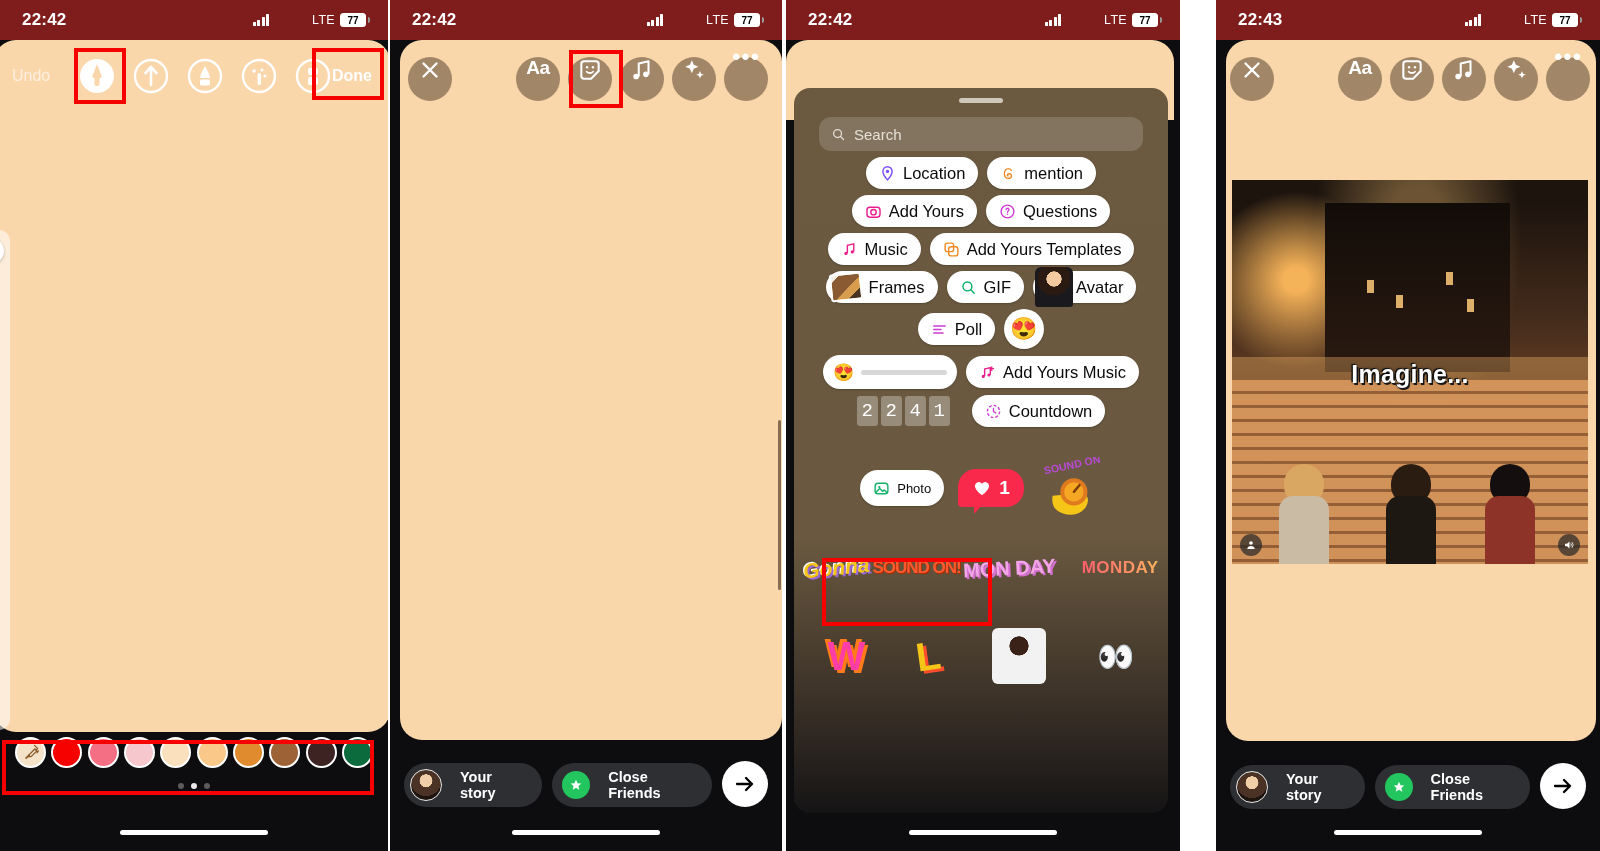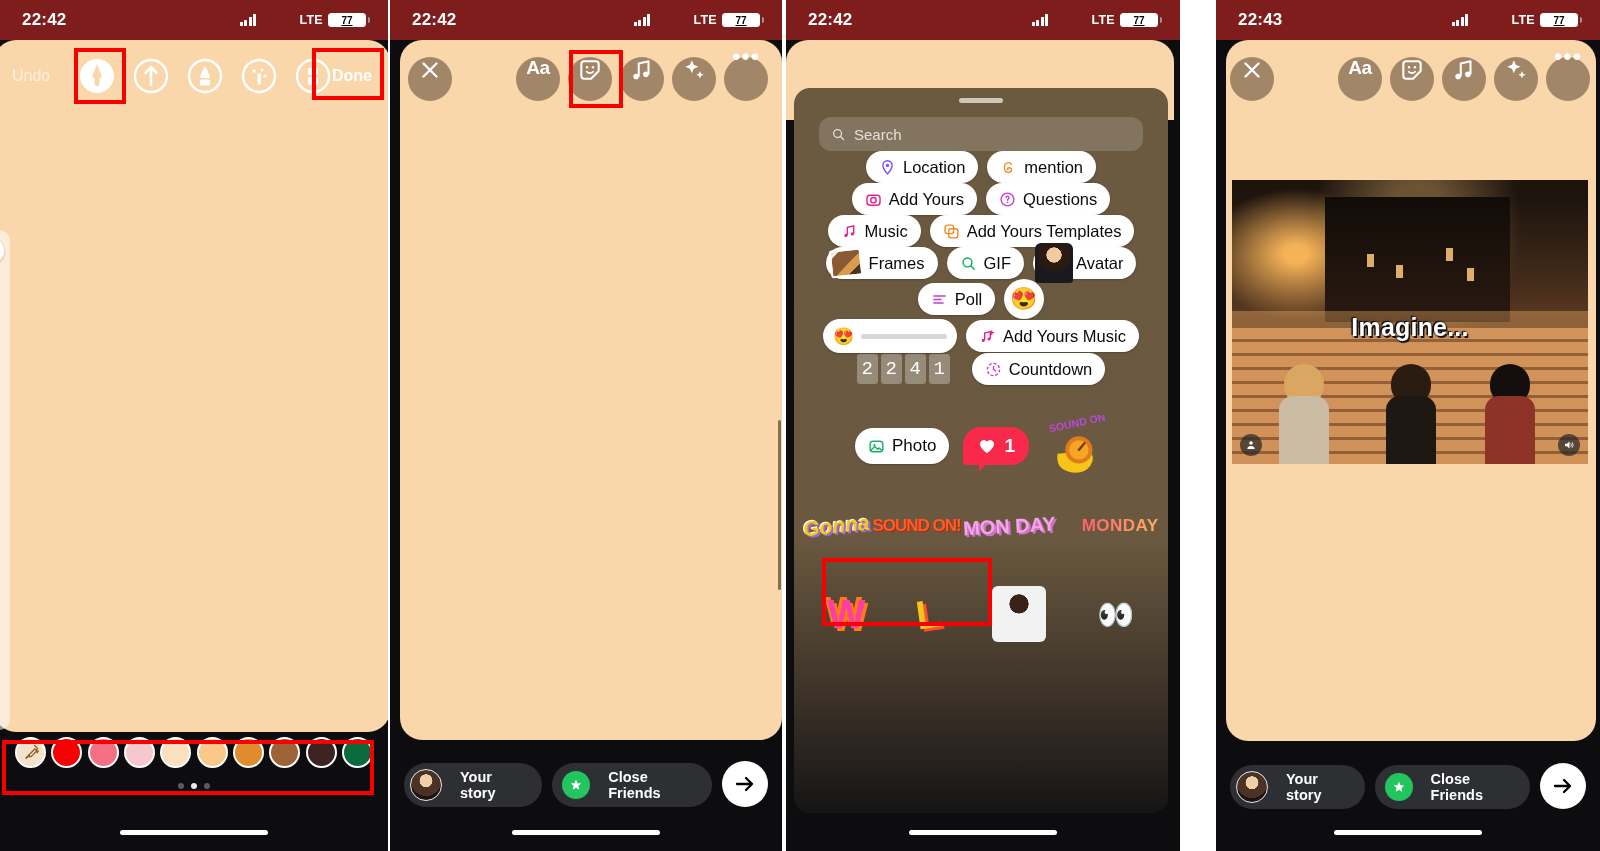--- a/index.html
+++ b/index.html
@@ -22,25 +22,25 @@
     position: relative; height: 40px; width: 100%;
     display: flex; align-items: center; justify-content: space-between;
     padding: 0 22px; color: #fff; background: #7f1d1d;
   }
   .sb-time { font-size: 17px; font-weight: bold; letter-spacing: .2px; }
   .sb-right { display: flex; align-items: center; gap: 5px; }
   .bars { display: flex; align-items: flex-end; gap: 1.5px; height: 12px; }
   .bars i { display: block; width: 3px; background: #fff; border-radius: .5px; }
   .bars i:nth-child(1){height:4px}.bars i:nth-child(2){height:6px}
   .bars i:nth-child(3){height:9px}.bars i:nth-child(4){height:12px}
-  .lte { font-size: 12.5px; font-weight: bold; letter-spacing: .3px; margin-left: 38px; }
+  .lte { font-size: 12.5px; font-weight: normal; letter-spacing: .3px; margin-left: 38px; }
   .batt {
-    position: relative; width: 38px; height: 14px; border-radius: 3.5px;
+    position: relative; width: 26px; height: 14px; border-radius: 3.5px;
     background: #fff; color: #000; font-size: 10px; font-weight: bold;
-    display: flex; align-items: center; justify-content: center; text-decoration: underline;
+    display: flex; align-items: center; justify-content: center;
   }
   .batt::after{ content:""; position:absolute; right:-4px; top:4px; width:2.5px;height:6px;
     background:#9a9a9a; border-radius:0 2px 2px 0; }
 
   
   .canvas {
     position: absolute; left: 0; right: 0; top: 40px;
     background: #fad6ab; border-radius: 22px;
   }
   .p1 .canvas { bottom: 119px; left: -6px; right: -2px; }
@@ -143,21 +143,21 @@
     background: linear-gradient(180deg,#6b5a40 0%,#6a5940 62%,#3c3228 84%,#151415 100%);
     border-radius: 16px; overflow: hidden; z-index: 5;
   }
   .grabber { width: 44px; height: 5px; border-radius: 3px; background: #cfc7ba; margin: 10px auto 0; }
   .searchbar {
     margin: 14px 25px 0; height: 34px; border-radius: 12px;
     background: rgba(255,255,255,.16);
     display: flex; align-items: center; gap: 8px; padding: 0 12px;
     color: #e6e0d6; font-size: 15px;
   }
-  .srow { display: flex; justify-content: center; align-items: center; gap: 9px; margin-top: 0; }
+  .srow { display: flex; justify-content: center; align-items: center; gap: 9px; margin-top: 6px; }
   .schip {
     background: #ffffff; border-radius: 20px; height: 32px; padding: 0 13px;
     display: flex; align-items: center; gap: 7px;
     font-size: 16.5px; color: #0a0a0a; white-space: nowrap;
     box-shadow: 0 1px 2px rgba(0,0,0,.22);
   }
   .schip .ic { display: flex; align-items: center; }
   .schip svg { width: 17px; height: 17px; display: block; }
   .emoji-chip {
     width: 40px; height: 40px; border-radius: 50%; background: #fff;
@@ -205,21 +205,21 @@
   .g4 { color:#ff4d7e; font-weight:bold; font-size:17px; letter-spacing:.5px;
         background: linear-gradient(90deg,#ff5f6d,#ffb25f); -webkit-background-clip: text; background-clip: text; color: transparent; margin-left: 23px; }
   .g5 { font-size:40px; font-weight:bold; color:#ff3da6; text-shadow: 0 0 0 #ff7a18, 3px 3px 0 #ff7a18, -3px -3px 0 #ff7a18; }
   .g6 { font-size:40px; font-weight:bold; color:#f5c518; text-shadow: 3px 3px 0 #ff4d2d; transform: rotate(-8deg); }
   .g7 { width:54px; height:56px; border-radius:6px;
         background: radial-gradient(circle at 50% 32%, #3a2218 0 20%, #f2f2f2 21%); }
   .g8 { font-size:30px; }
 
   
   .photo {
-    position: absolute; left: 16px; right: 12px; top: 180px; height: 284px;
+    position: absolute; left: 16px; right: 12px; top: 180px; height: 384px;
     background:
       radial-gradient(ellipse at 18% 26%, rgba(255,186,92,.95) 0 3%, rgba(255,170,70,0) 22%),
       radial-gradient(ellipse at 52% 16%, rgba(255,200,120,.35) 0 12%, rgba(0,0,0,0) 40%),
       linear-gradient(180deg,#1d140e 0 6%, #2c1d13 18%, #4a2f1d 40%, #6d4526 58%, #8d5b32 72%, #7a4e2a 86%, #5b3a21 100%);
     overflow: hidden;
   }
   .photo .beam {
     position:absolute; left:0; right:0; top:46%; height:24%;
     background: linear-gradient(180deg, rgba(255,190,110,.35), rgba(255,170,80,.08));
   }
@@ -599,21 +599,21 @@
               <svg viewBox="0 0 24 24">
                 <circle cx="12" cy="12" r="8.6" fill="none" stroke="#cc3bd4" stroke-width="2" stroke-dasharray="4 2.6"></circle>
                 <path d="M12 7.5V12l3 2" stroke="#cc3bd4" stroke-width="1.9" fill="none" stroke-linecap="round"></path>
               </svg>
             </span>
           <span>Countdown</span>
         </div>
       </div>
 
       <div class="srow" style="gap:14px; margin-top:30px">
-        <div class="schip" style="height:36px;font-size:17px">
+        <div class="schip" style="height:36px;font-size:13px">
           <span class="ic">
               <svg viewBox="0 0 24 24">
                 <rect x="3" y="4.5" width="18" height="15" rx="4" fill="none" stroke="#17b26a" stroke-width="2"></rect>
                 <circle cx="9" cy="10" r="1.6" fill="#17b26a"></circle>
                 <path d="M4.5 17l5-5 4 4 2.5-2 3.5 3.5" stroke="#17b26a" stroke-width="2" fill="none" stroke-linecap="round" stroke-linejoin="round"></path>
               </svg>
             </span>
           <span>Photo</span>
         </div>
         <div class="like-sticker">

